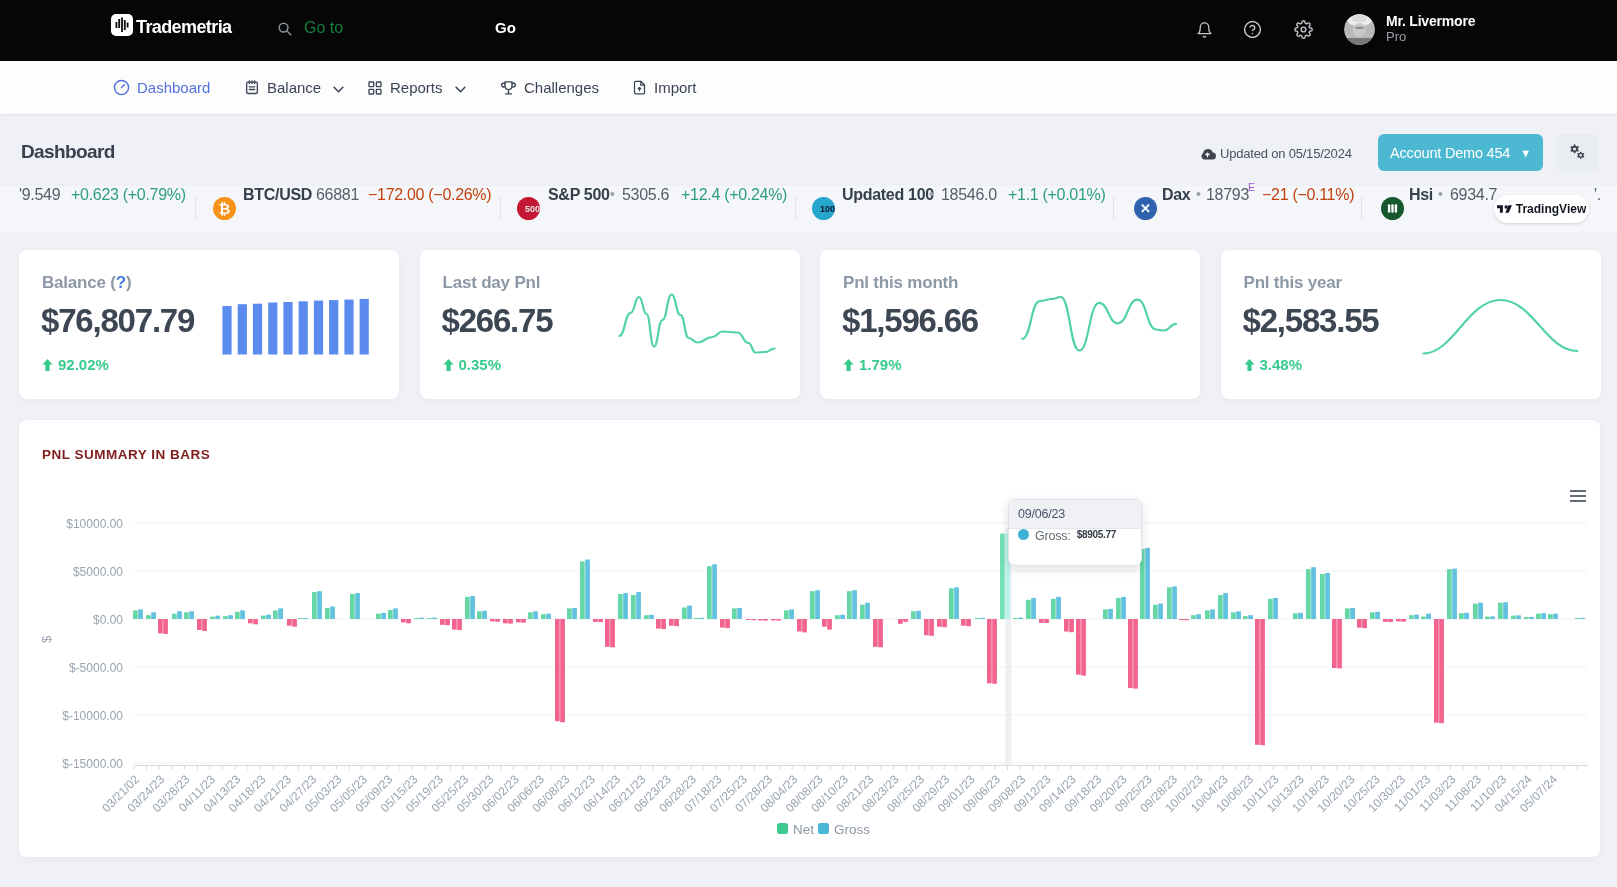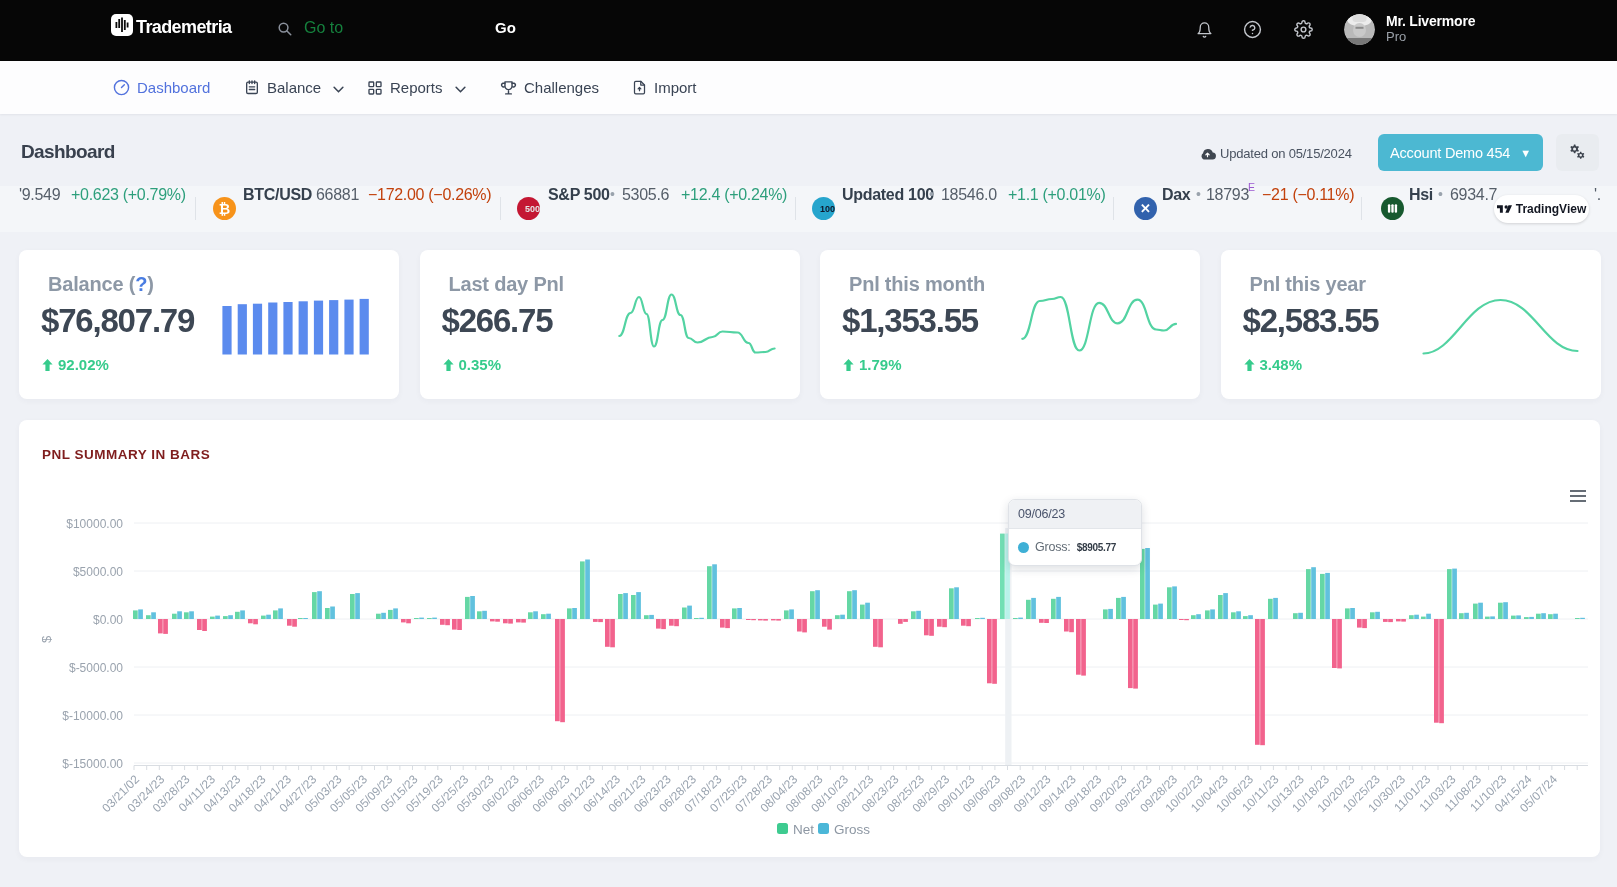--- a/index.html
+++ b/index.html
@@ -1,21 +1,21 @@
 <!DOCTYPE html>
 <html><head><meta charset="utf-8"><title>Trademetria</title>
 <style>
 * { margin:0; padding:0; box-sizing:border-box; }
 body { font-family:"Liberation Sans",sans-serif; width:1617px; height:887px; background:#eff1f6; overflow:hidden; position:relative; }
 .abs { position:absolute; }
 .hdr { position:absolute; left:0; top:0; width:1617px; height:61px; background:#060606; }
 .nav { position:absolute; left:0; top:61px; width:1617px; height:53px; background:#fdfdfe; box-shadow:0 1px 2px rgba(16,25,40,.06); }
 .nav-item { position:absolute; top:0; height:53px; display:flex; align-items:center; gap:7px; font-size:15px; color:#3a4454; }
 .card { position:absolute; top:250px; width:380px; height:149px; background:#fff; border-radius:8px; box-shadow:0 2px 6px rgba(40,50,70,.04); }
-.card .t { position:absolute; left:29px; top:23px; font-size:20px; font-weight:bold; color:#8d98a6; letter-spacing:-0.2px; }
+.card .t { position:absolute; left:23px; top:23px; font-size:17px; font-weight:bold; color:#8d98a6; letter-spacing:-0.2px; }
 .card .n { position:absolute; left:22px; top:52px; font-size:33px; font-weight:bold; color:#3d4754; letter-spacing:-1.2px; }
 .card .p { position:absolute; left:23px; top:106px; font-size:15px; font-weight:bold; color:#36cb8c; display:flex; align-items:center; }
 .tick { position:absolute; top:186px; height:46px; font-size:16px; letter-spacing:-0.3px; display:flex; white-space:nowrap; }
 .tick b { color:#35404d; font-weight:bold; }
 .tick .g { color:#2d9f7c; }
 .tick .r { color:#c2410c; }
 .tick .v { color:#555e69; }
 .dot { color:#9aa3ad; font-size:14px; }
 .divider { position:absolute; top:197px; width:1px; height:23px; background:#dfe3e8; }
 </style></head>
@@ -260,21 +260,21 @@
   <div class="n">$266.75</div>
   <div class="p"><svg width="11" height="12" viewBox="0 0 11 12" style="margin-right:5px">
         <path d="M5.5 0 L10.6 5.6 H7.6 V12 H3.4 V5.6 H0.4 Z" fill="#36cb8c"></path>
       </svg>0.35%</div>
   <svg width="380" height="149" viewBox="0 0 380 149" style="position:absolute;left:0;top:0">
       <path d="M199.3,86.0 C204.9,86.0 204.9,63.0 210.5,63.0 C214.8,63.0 214.8,47.0 219.0,47.0 C222.8,47.0 222.8,64.0 226.5,64.0 C230.2,64.0 230.2,96.5 234.0,96.5 C238.2,96.5 238.2,70.0 242.5,70.0 C247.0,70.0 247.0,44.5 251.5,44.5 C256.0,44.5 256.0,65.0 260.5,65.0 C264.6,65.0 264.6,88.0 268.7,88.0 C273.1,88.0 273.1,92.5 277.5,92.5 C285.0,92.5 285.0,87.0 292.5,87.0 C297.5,87.0 297.5,81.5 302.5,81.5 C310.0,81.5 310.0,82.5 317.5,82.5 C323.0,82.5 323.0,93.0 328.5,93.0 C332.0,93.0 332.0,102.5 335.5,102.5 C340.5,102.5 340.5,102.0 345.5,102.0 C350.1,102.0 350.1,98.5 354.6,98.5" fill="none" stroke="#53d3a2" stroke-width="2.2" stroke-linecap="round"></path>
     </svg>
 </div>
 <div class="card" style="left:820px">
   <div class="t">Pnl this month</div>
-  <div class="n">$1,353.55</div>
+  <div class="n">$1,596.66</div>
   <div class="p"><svg width="11" height="12" viewBox="0 0 11 12" style="margin-right:5px">
         <path d="M5.5 0 L10.6 5.6 H7.6 V12 H3.4 V5.6 H0.4 Z" fill="#36cb8c"></path>
       </svg>1.79%</div>
   <svg width="380" height="149" viewBox="0 0 380 149" style="position:absolute;left:0;top:0">
       <path d="M202.3,88.8 C211.0,88.8 211.0,51.0 219.7,51.0 C225.9,51.0 225.9,49.0 232.0,49.0 C236.4,49.0 236.4,47.0 240.7,47.0 C250.0,47.0 250.0,100.5 259.3,100.5 C269.2,100.5 269.2,52.8 279.1,52.8 C288.4,52.8 288.4,73.3 297.7,73.3 C307.6,73.3 307.6,49.7 317.5,49.7 C326.8,49.7 326.8,79.5 336.1,79.5 C340.0,79.5 340.0,80.5 344.0,80.5 C350.0,80.5 350.0,73.9 356.0,73.9" fill="none" stroke="#53d3a2" stroke-width="2.2" stroke-linecap="round"></path>
     </svg>
 </div>
 <div class="card" style="left:1220.5px">
   <div class="t">Pnl this year</div>
   <div class="n">$2,583.55</div>
@@ -698,19 +698,19 @@
 <text x="815" y="413.5" font-size="13.5" fill="#8d97a3">Gross</text>
 <g stroke="#666d76" stroke-width="2">
         <line x1="1551" y1="71" x2="1567" y2="71"></line>
         <line x1="1551" y1="76" x2="1567" y2="76"></line>
         <line x1="1551" y1="81" x2="1567" y2="81"></line>
       </g>
 </svg>
 
   <div class="abs" style="left:989px;top:79px;width:134px;height:67px;background:#fff;border:1px solid #dfe2e7;border-radius:7px;box-shadow:0 3px 10px rgba(30,40,60,.15);overflow:hidden">
     <div style="height:29px;background:#eff1f4;border-bottom:1px solid #e3e6ea;display:flex;align-items:center;padding-left:9px;font-size:12.5px;letter-spacing:-0.2px;color:#49536b">09/06/23</div>
-    <div style="display:flex;align-items:center;padding-left:9px;height:36px;gap:6px">
+    <div style="display:flex;align-items:flex-start;padding-left:9px;height:36px;gap:6px">
         <span style="width:11px;height:11px;border-radius:50%;background:#3fb0d6;display:inline-block"></span>
         <span style="font-size:12.5px;letter-spacing:-0.2px;color:#626c76">Gross:</span>
         <span style="font-size:10px;font-weight:bold;letter-spacing:-0.3px;color:#333c47">$8905.77</span>
       </div>
   </div>
 </div>
 
 </body></html>

